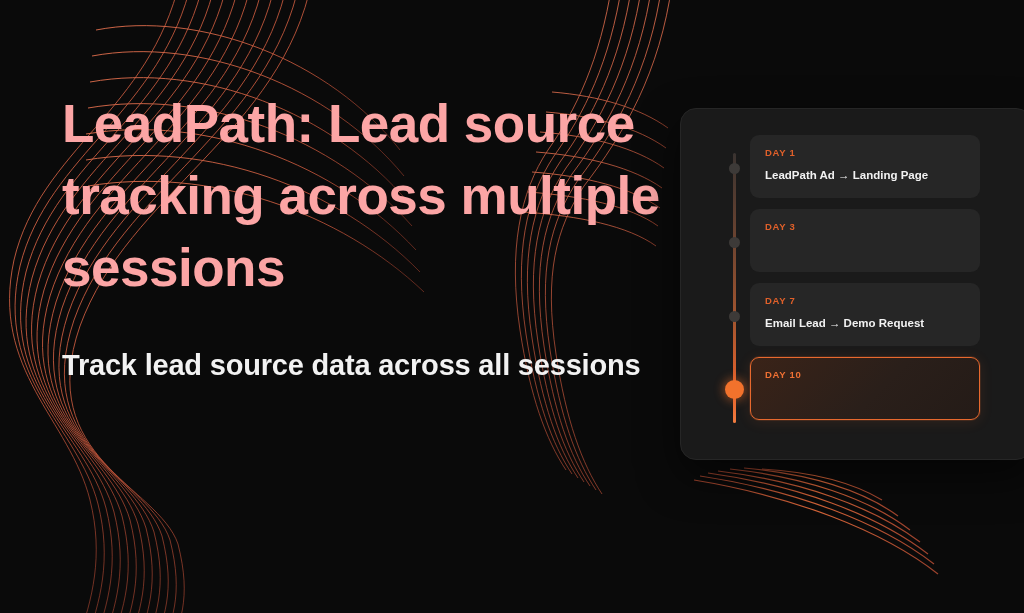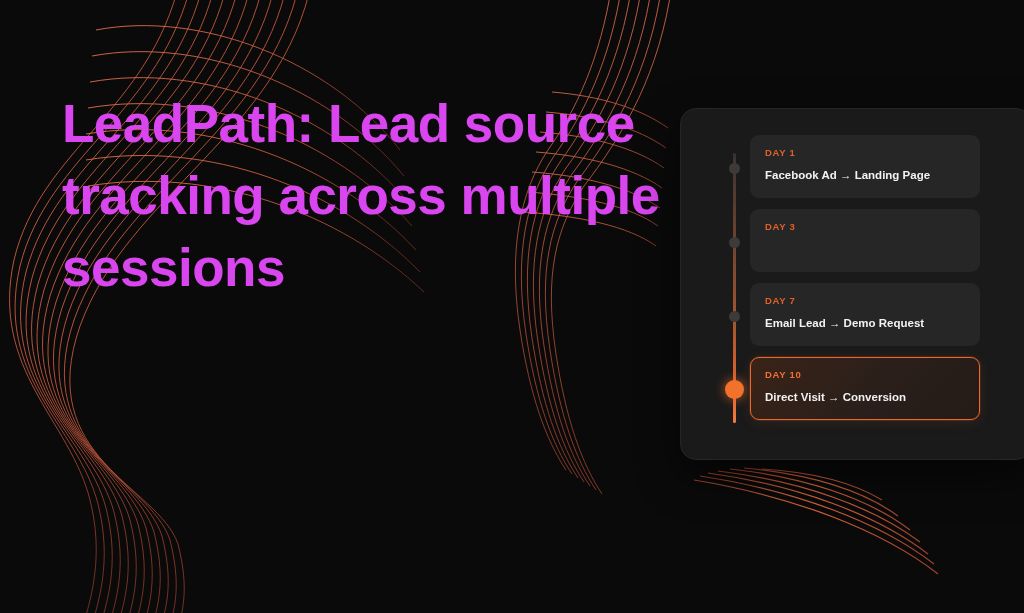--- a/index.html
+++ b/index.html
@@ -29,21 +29,21 @@
   .hero {
     position:absolute;
     left:62px; top:88px;
     width:610px;
     z-index:5;
   }
   .hero-title {
     font-size:53px;
     line-height:72px;
     font-weight:700;
-    color:#d946ef;
+    color:#fca5a5;
     letter-spacing:-0.5px;
   }
   .hero-sub {
     margin-top:38px;
     font-size:29px;
     line-height:47px;
     font-weight:700;
     color:#f2f2f2;
     letter-spacing:-0.2px;
   }
@@ -224,32 +224,33 @@
       <path d="M730,469 C 804,477 868,498 910,530"></path>
       <path d="M718,471 C 800,481 872,506 920,542"></path>
       <path d="M708,473 C 796,485 876,514 928,554"></path>
       <path d="M700,476 C 794,490 880,522 934,564"></path>
       <path d="M694,480 C 792,496 882,530 938,574"></path>
     </g>
   </svg>
 
   <div class="hero">
     <h1 class="hero-title">LeadPath: Lead source tracking across multiple sessions</h1>
+    <p class="hero-sub">Track lead source data across all sessions</p>
   </div>
 
   <div class="panel">
     <div class="timeline">
       <div class="rail"></div>
       <div class="steps">
 
         <div class="step">
           <span class="dot"></span>
           <div class="card">
             <div class="day-label">DAY 1</div>
-            <div class="card-text">Facebook Ad → Landing Page</div>
+            <div class="card-text">LeadPath Ad → Landing Page</div>
           </div>
         </div>
 
         <div class="step">
           <span class="dot"></span>
           <div class="card">
             <div class="day-label">DAY 3</div>
           </div>
         </div>
 
@@ -258,21 +259,20 @@
           <div class="card">
             <div class="day-label">DAY 7</div>
             <div class="card-text">Email Lead → Demo Request</div>
           </div>
         </div>
 
         <div class="step active">
           <span class="dot"></span>
           <div class="card">
             <div class="day-label">DAY 10</div>
-            <div class="card-text">Direct Visit → Conversion</div>
           </div>
         </div>
 
       </div>
     </div>
   </div>
 
 </div>
 
 </body></html>

